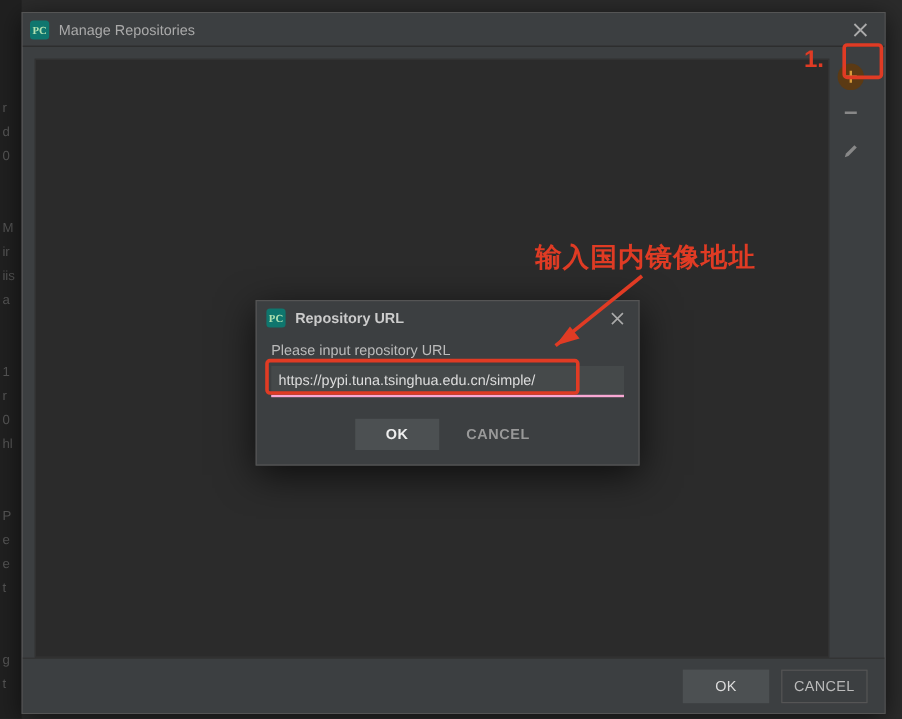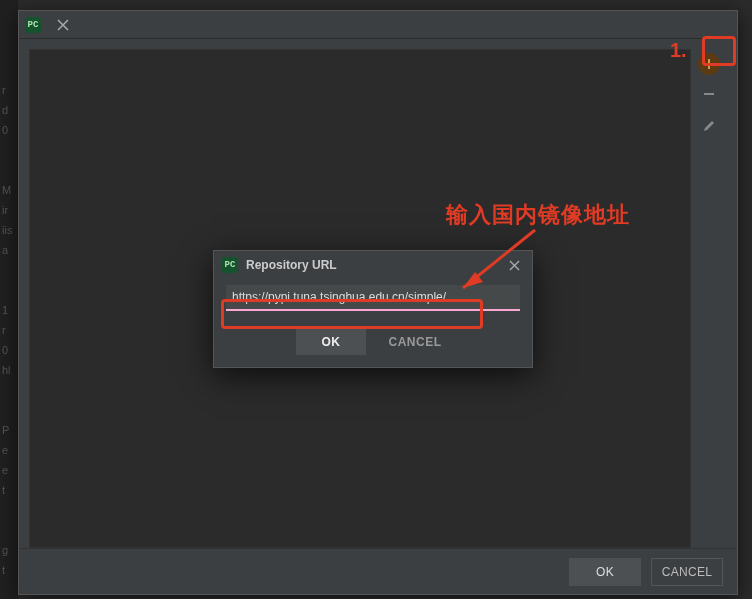--- a/index.html
+++ b/index.html
@@ -43,25 +43,25 @@
       height: 28px;
       background: #3c3f41;
       display: flex;
       align-items: center;
       padding: 0 6px;
       gap: 8px;
       border-bottom: 1px solid #2b2b2b;
     }
     .app-icon {
       width: 16px; height: 16px;
-      background: #14532d;
+      background: #0f766e;
       border-radius: 3px;
       display: flex; align-items: center; justify-content: center;
       font-size: 9px; font-weight: bold; color: #b0e0b0;
-      font-family: Liberation Mono, monospace;
+      font-family: Liberation Serif, serif;
     }
     .title-text { color: #aaa; font-size: 12px; flex: 1; }
     .titlebar-close {
       width: 28px; height: 28px;
       display: flex; align-items: center; justify-content: center;
       color: #aaa; font-size: 16px; cursor: pointer;
     }
     .dialog-body {
       flex: 1;
       padding: 10px 10px 0 10px;
@@ -204,20 +204,21 @@
   <span>r</span><span>d</span><span></span><span>0</span><span></span>
   <span>M</span><span>ir</span><span>iis</span><span></span><span>a</span>
   <span>1</span><span></span><span>r</span><span>0</span><span>hl</span>
   <span>P</span><span>e</span><span>e</span><span>t</span><span></span>
   <span></span><span>g</span><span>t</span>
 </div>
 
 <div class="dialog">
   <div class="titlebar">
     <div class="app-icon">PC</div>
+    <div class="title-text">Manage Repositories</div>
     <div class="titlebar-close">
       <svg width="12" height="12" viewBox="0 0 12 12">
           <path d="M1 1 L11 11 M11 1 L1 11" stroke="#aaa" stroke-width="1.5"></path>
         </svg>
     </div>
   </div>
   <div class="dialog-body">
     <div class="repo-list">
       <span>Nothing to show</span>
     </div>
@@ -249,20 +250,21 @@
   <div class="inner-titlebar">
     <div class="app-icon">PC</div>
     <div class="inner-title">Repository URL</div>
     <div class="inner-close">
       <svg width="11" height="11" viewBox="0 0 12 12">
           <path d="M1 1 L11 11 M11 1 L1 11" stroke="#aaa" stroke-width="1.5"></path>
         </svg>
     </div>
   </div>
   <div class="inner-body">
+    <div class="inner-label">Please input repository URL</div>
     <input class="inner-input" type="text" value="https://pypi.tuna.tsinghua.edu.cn/simple/" style="">
   </div>
   <div class="inner-footer">
     <button class="inner-btn">OK</button>
     <button class="inner-btn cancel">CANCEL</button>
   </div>
 </div>
 
 <div class="anno-box" style="left:702px; top:36px; width:34px; height:30px;"></div>
 <div class="anno-text" style="left:670px; top:39px; font-size:20px;">1.</div>

